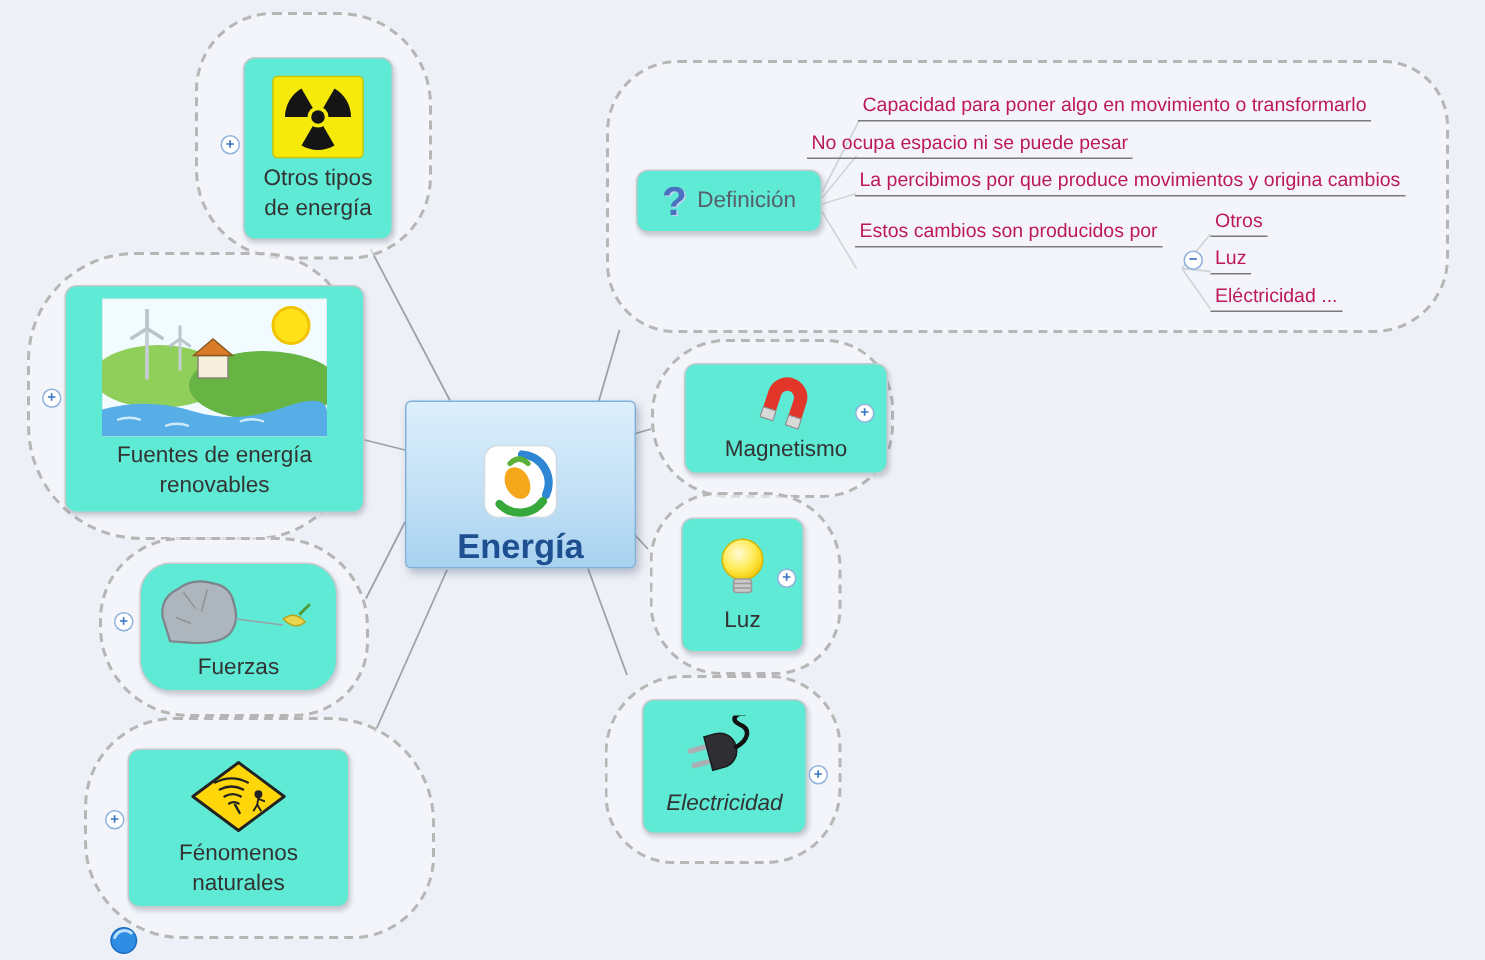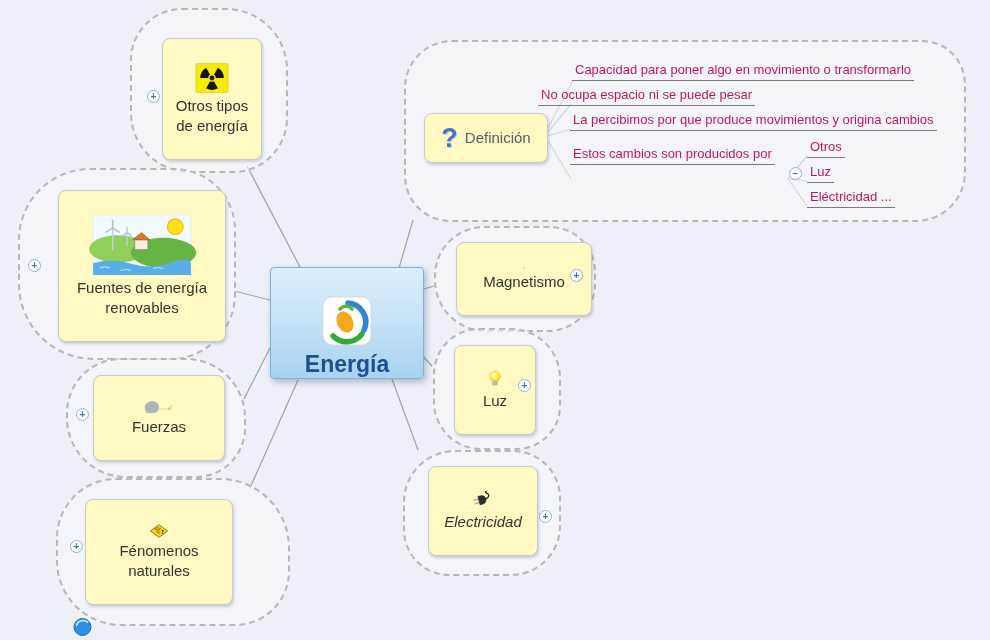--- a/index.html
+++ b/index.html
@@ -33,39 +33,39 @@
   .cloud-fuerzas      { left:66px;  top:358px; width:180px; height:120px; border-radius: 55px 60px 50px 60px; }
   .cloud-fenomenos    { left:56px;  top:478px; width:234px; height:148px; border-radius: 60px 70px 55px 65px; }
   .cloud-definicion   { left:404px; top:40px;  width:562px; height:182px; border-radius: 48px 44px 50px 46px; }
   .cloud-magnetismo   { left:434px; top:226px; width:162px; height:106px; border-radius: 50px 46px 48px 52px; }
   .cloud-luz          { left:433px; top:328px; width:128px; height:122px; border-radius: 46px 50px 44px 48px; }
   .cloud-electricidad { left:403px; top:450px; width:158px; height:126px; border-radius: 52px 48px 50px 46px; }
 
   
   .node {
     position: absolute;
-    background: #fef9c3;
+    background: #5eead4;
     border: 1px solid #c6c9cd;
     border-radius: 8px;
     box-shadow: 1px 2px 3px rgba(90,100,120,0.28);
     display: flex; flex-direction: column;
     align-items: center; justify-content: center;
-    gap: 3px; padding: 24px;
+    gap: 3px; padding: 6px;
     z-index: 3;
     cursor: pointer;
   }
   .node-label {
     font-size: 15px; color: #333;
     text-align: center; line-height: 1.3;
   }
   .node-otros        { left:162px; top:38px;  width:100px; height:122px; }
   .node-otros .node-label { width: 88px; }
-  .node-fuentes      { left:58px;  top:190px; width:168px; height:152px; }
+  .node-fuentes      { left:43px;  top:190px; width:200px; height:152px; }
   .node-fuentes .node-label { width: 150px; }
-  .node-fuerzas      { left:93px;  top:375px; width:132px; height:86px; }
+  .node-fuerzas      { left:93px;  top:375px; width:132px; height:86px;border-radius:21px; }
   .node-fenomenos    { left:85px;  top:499px; width:148px; height:106px; }
   .node-definicion   { left:424px; top:113px; width:124px; height:42px;
                        flex-direction: row; gap: 7px; }
   .node-definicion .node-label { color:#55606b; }
   .node-magnetismo   { left:456px; top:242px; width:136px; height:74px; }
   .node-luz          { left:454px; top:345px; width:82px;  height:90px; }
   .node-electricidad { left:428px; top:466px; width:110px; height:90px;font-style:italic; }
 
   .qmark {
     font-size: 27px; font-weight: bold; color: #4a70c0;

